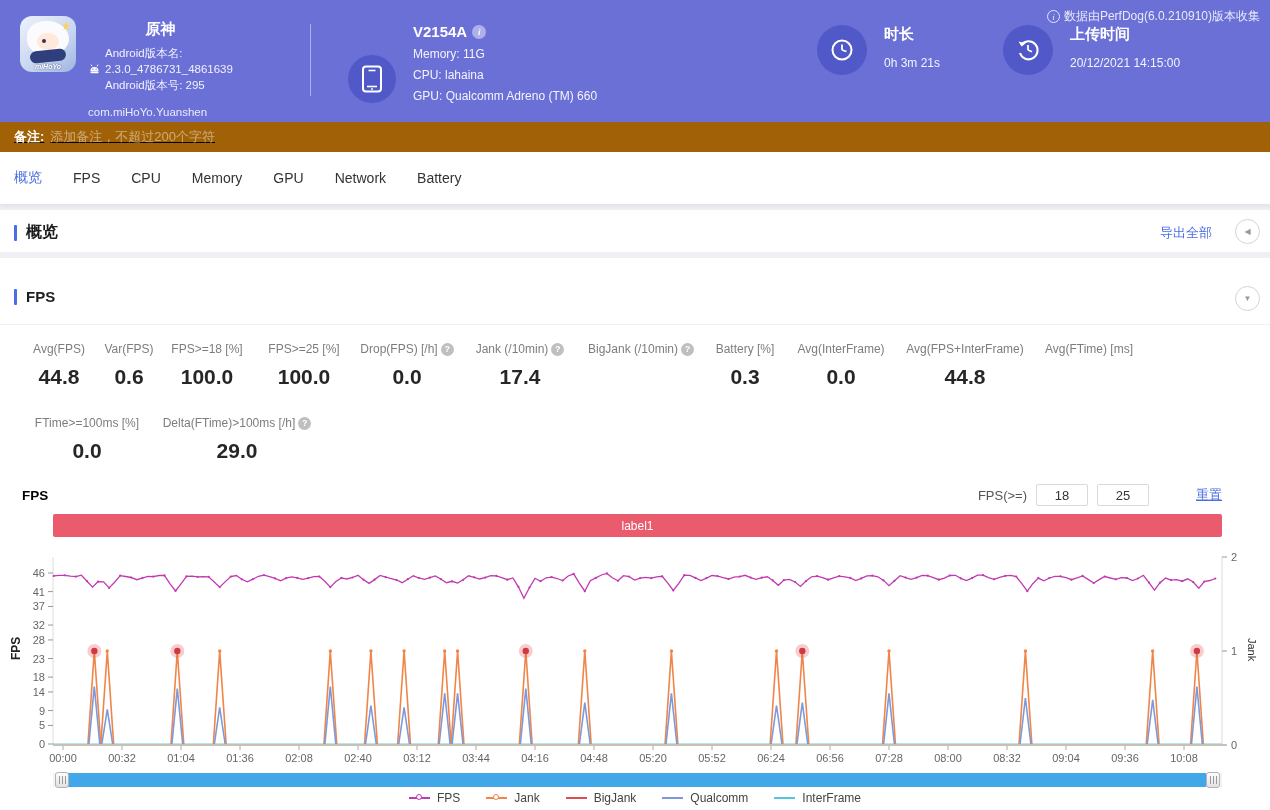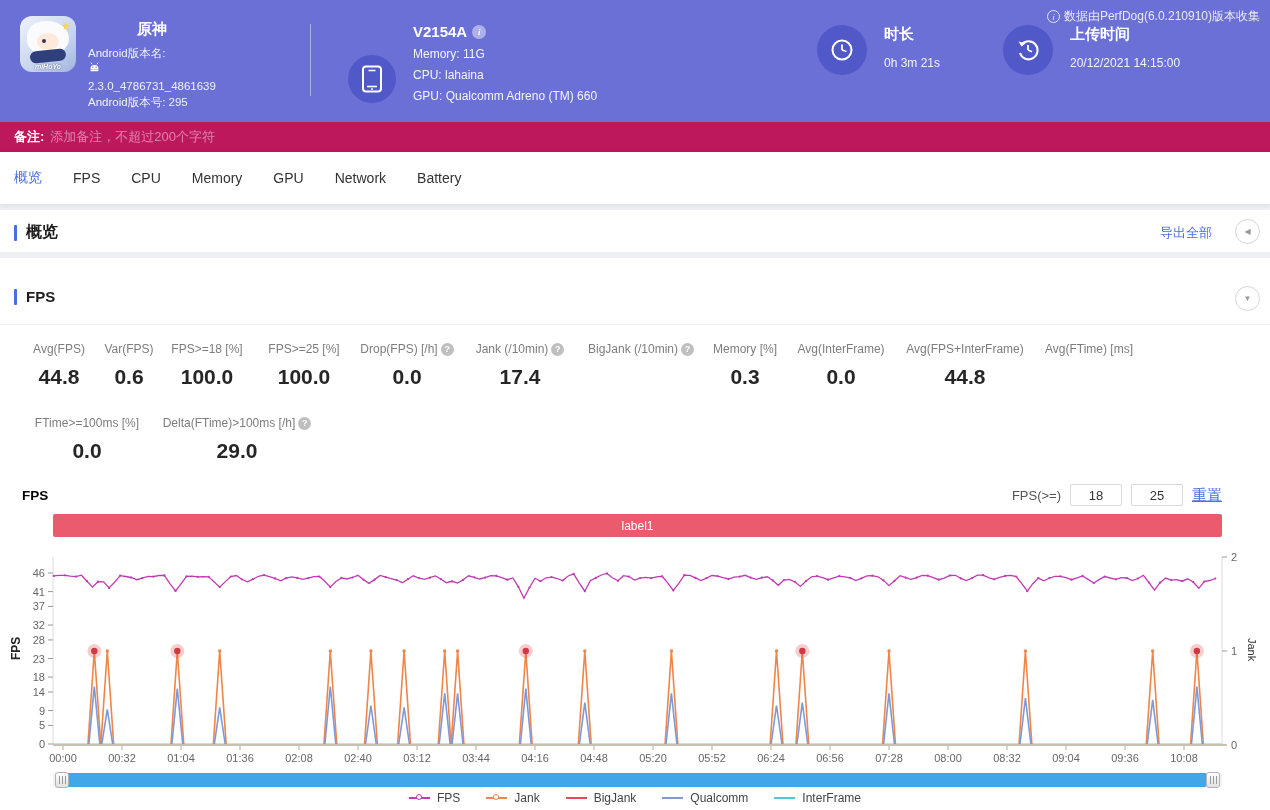--- a/index.html
+++ b/index.html
@@ -13,35 +13,35 @@
   .i-ring { display:inline-flex; width:13px; height:13px; border:1px solid rgba(255,255,255,.8); border-radius:50%; align-items:center; justify-content:center; font-size:9px; font-style:italic; font-family:"Liberation Serif",serif; }
   .app-icon { position:absolute; left:20px; top:16px; width:56px; height:56px; border-radius:12px; background:linear-gradient(140deg,#eef3fb 0%,#c6d4ef 60%,#9fb4e0 100%); overflow:hidden; }
   .app-icon .hair { position:absolute; left:7px; top:5px; width:42px; height:34px; background:#fbfbfd; border-radius:50% 60% 55% 50%; }
   .app-icon .face { position:absolute; left:17px; top:17px; width:22px; height:17px; background:#ffe9da; border-radius:50%; }
   .app-icon .eye { position:absolute; left:22px; top:23px; width:4px; height:4px; background:#335; border-radius:50%; }
   .app-icon .scarf { position:absolute; left:10px; top:34px; width:36px; height:12px; background:#2e3f7c; border-radius:6px; transform:rotate(-6deg); }
   .app-icon .star { position:absolute; right:6px; top:6px; width:8px; height:8px; background:#ffd24d; clip-path:polygon(50% 0,63% 35%,100% 38%,70% 60%,82% 100%,50% 75%,18% 100%,30% 60%,0 38%,37% 35%); }
   .app-icon .brand { position:absolute; left:0; right:0; bottom:2px; text-align:center; font-size:7px; font-weight:bold; font-style:italic; color:#fff; text-shadow:0 0 2px rgba(40,60,120,.9); }
   .app-info { position:absolute; left:88px; top:20px; color:#fff; }
   .app-title { font-size:15px; font-weight:bold; margin-bottom:6px;text-align:center; }
-  .app-line { font-size:11.5px; color:rgba(255,255,255,.9); line-height:16px; }
-  .app-line.robot-line { margin-left:0; display:flex; gap:4px;flex-direction:column; }
+  .app-line { font-size:11.5px; color:rgba(255,255,255,.9); line-height:16px; margin-left:17px; }
+  .app-line.robot-line { margin-left:0; display:flex; align-items:center; gap:4px; }
   .app-pkg { font-size:11.5px; color:rgba(255,255,255,.85); margin-top:13px; }
   .vdiv { position:absolute; left:310px; top:24px; width:1px; height:72px; background:rgba(255,255,255,.45); }
   .circle-ic { width:48px; height:48px; border-radius:50%; background:#5158c8; display:flex; align-items:center; justify-content:center; flex:none; }
   .circle-ic.big { width:50px; height:50px; }
   .hblk { position:absolute; display:flex; color:#fff; }
   .hblk .txt { margin-left:17px; }
   .blk-title { font-size:15px; font-weight:bold; display:flex; align-items:center; gap:5px; }
   .blk-line { font-size:12px; color:rgba(255,255,255,.92); margin-top:7px; }
   .i-badge { display:inline-flex; width:14px; height:14px; border-radius:50%; background:rgba(255,255,255,.45); color:#fff; align-items:center; justify-content:center; font-size:9px; font-style:italic; font-family:"Liberation Serif",serif; }
   .blur-name { width:56px; height:13px; margin-top:12px; border-radius:2px; background:repeating-linear-gradient(90deg,rgba(255,255,255,.65) 0 5px,rgba(220,222,245,.5) 5px 10px); filter:blur(1.5px); }
 
   
-  .note-bar { position:absolute; left:0; top:122px; width:1270px; height:30px; background:#be185d; display:flex; align-items:center; padding-left:14px; cursor:text; }
+  .note-bar { position:absolute; left:0; top:122px; width:1270px; height:30px; background:#a16207; display:flex; align-items:center; padding-left:14px; cursor:text;text-decoration:underline; }
   .note-label { font-size:13px; font-weight:bold; color:#fff; }
   .note-ph { font-size:13px; color:rgba(255,255,255,.45); margin-left:6px; }
 
   
   .tabs { position:absolute; left:0; top:152px; width:1270px; height:52px; background:#fff; box-shadow:0 2px 5px rgba(0,0,0,.07); display:flex; align-items:center; padding-left:14px; gap:31px; }
   .tab { font-size:14px; color:#333; cursor:pointer; }
   .tab.active { color:#4a6de3; }
 
   
   .sec { position:absolute; left:0; width:1270px; background:#fff; }
@@ -56,21 +56,21 @@
   .fps-card { top:258px; height:552px; }
   .divider { position:absolute; left:0; top:66px; width:1270px; border-top:1px solid #f0f0f0; }
   .metric { position:absolute; width:180px; text-align:center; }
   .m-label { font-size:12px; color:#7d7d7d; display:flex; justify-content:center; align-items:center; gap:3px; white-space:nowrap; }
   .m-value { font-size:21px; font-weight:bold; color:#262626; margin-top:9px; }
   .q-icon { display:inline-flex; width:13px; height:13px; border-radius:50%; background:#bfbfbf; color:#fff; font-size:9px; font-weight:bold; align-items:center; justify-content:center; cursor:pointer; }
   .chart-title { position:absolute; left:22px; top:230px; font-size:13.5px; font-weight:bold; color:#000; }
   .chart-controls { position:absolute; right:48px; top:226px; display:flex; align-items:center; gap:9px; }
   .cc-label { font-size:13px; color:#555; }
   .cc-input { width:52px; height:22px; border:1px solid #d9d9d9; border-radius:2px; text-align:center; font-size:13px; color:#333; font-family:inherit; }
-  .reset-link { font-size:15px; color:#4a6de3; text-decoration:underline; cursor:pointer; }
+  .reset-link { font-size:13px; color:#4a6de3; text-decoration:underline; cursor:pointer;margin-left:38px; }
   .banner { position:absolute; left:53px; top:256px; width:1169px; height:23px; background:#ea5b6e; border-radius:2px; color:#fff; font-size:12px; display:flex; align-items:center; justify-content:center; }
   .chart-svg { position:absolute; left:0; top:282px; width:1270px; height:232px; }
   .chart-svg text.tick { font-size:11px; fill:#666; font-family:"Liberation Sans","DejaVu Sans",sans-serif; }
   .chart-svg text.axis-title { font-size:12px; font-weight:bold; fill:#222; font-family:"Liberation Sans","DejaVu Sans",sans-serif; }
   .chart-svg text.axis-title-r { font-size:11px; fill:#333; font-weight:normal; }
 
   
   .scrollbar { position:absolute; left:53px; top:514px; width:1169px; height:16px; }
   .sb-track { position:absolute; left:0; top:1px; width:100%; height:14px; background:#f2f2f2; }
   .sb-fill { position:absolute; left:15px; top:1px; width:1138px; height:14px; background:#41a7e8; }
@@ -253,21 +253,21 @@
           <div class="m-value">17.4</div>
         </div>
         <div class="metric" style="left: 551px; top: 84px;">
           <div class="m-label">
             <span>BigJank (/10min)</span>
             <span class="q-icon">?</span>
           </div>
         </div>
         <div class="metric" style="left: 655px; top: 84px;">
           <div class="m-label">
-            <span>Memory [%]</span>
+            <span>Battery [%]</span>
           </div>
           <div class="m-value">0.3</div>
         </div>
         <div class="metric" style="left: 751px; top: 84px;">
           <div class="m-label">
             <span>Avg(InterFrame)</span>
           </div>
           <div class="m-value">0.0</div>
         </div>
         <div class="metric" style="left: 875px; top: 84px;">

